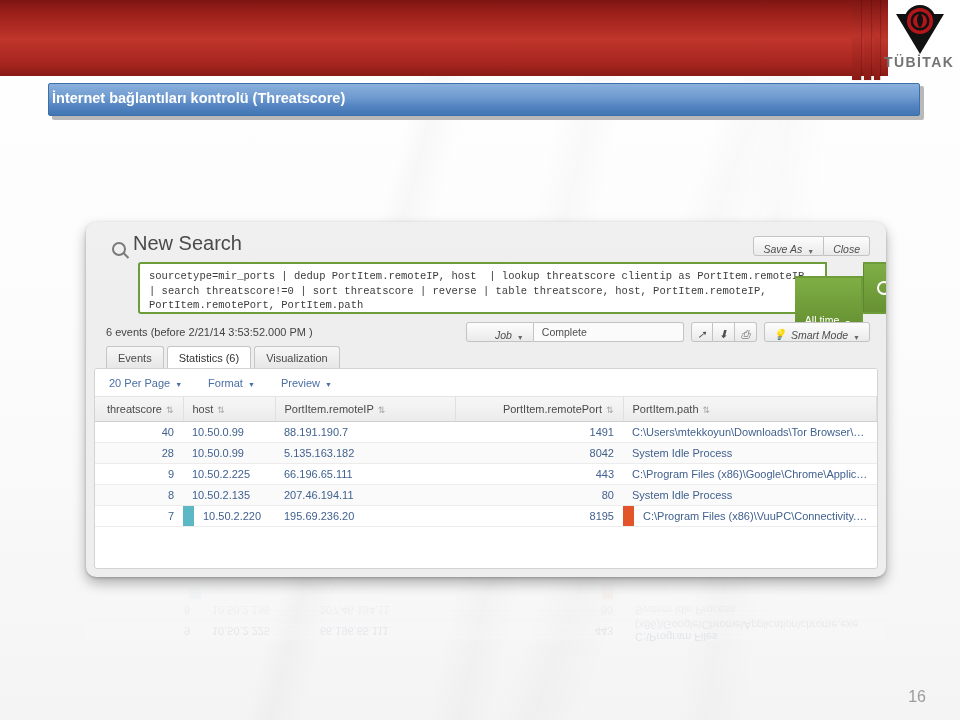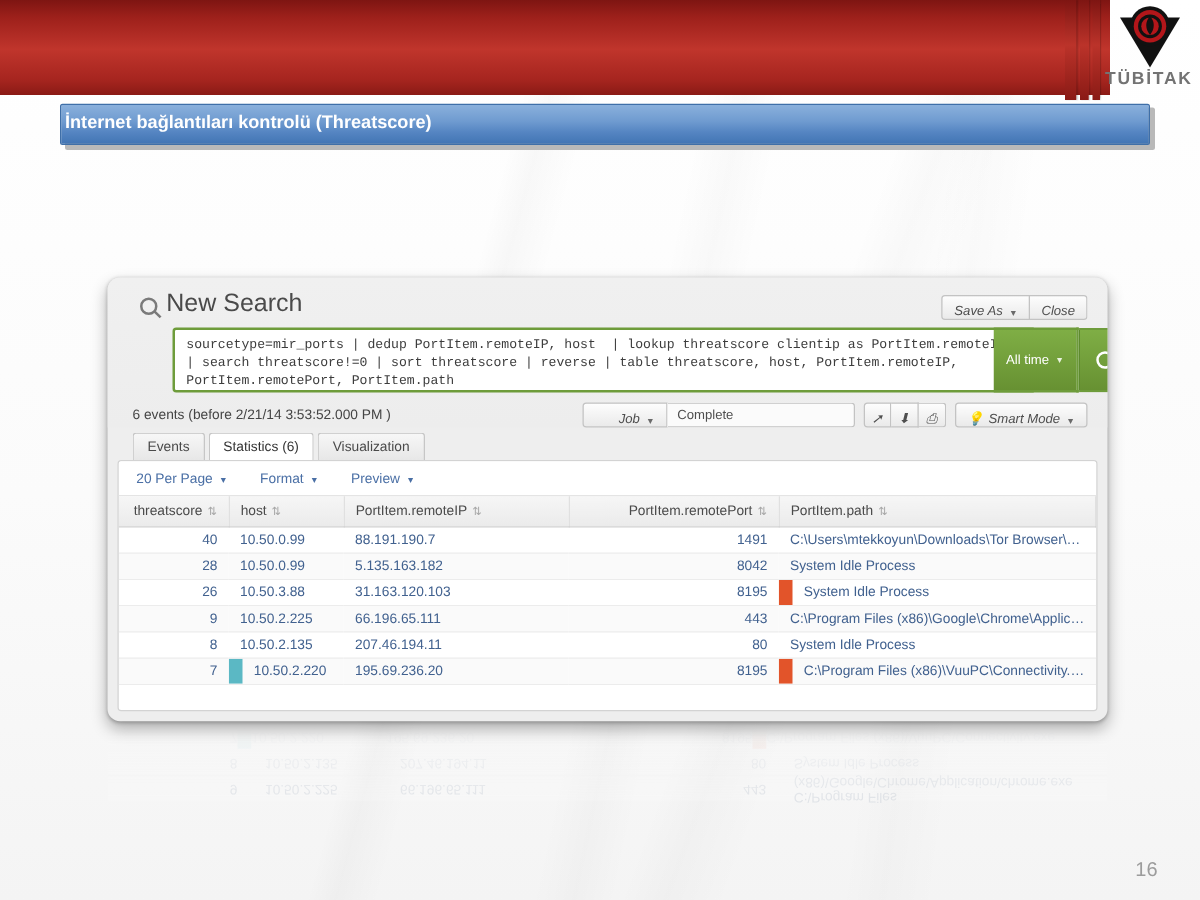--- a/index.html
+++ b/index.html
@@ -124,21 +124,21 @@
   }
 
   
   .sp-head {
     position: absolute; left: 0; top: 0; right: 0; height: 120px;
     background: linear-gradient(180deg, #f0f0f0 0%, #ededed 100%);
   }
   .sp-title {
     position: absolute; left: 26px; top: 10px;
     font-size: 20px; color: #4a4a4a; font-weight: normal;
-    display: flex; align-items: center; gap: 7px;
+    display: flex; align-items: flex-end; gap: 7px;
   }
   .mag {
     display: inline-block; width: 14px; height: 14px;
     border: 2px solid #7a7a7a; border-radius: 50%;
     position: relative; top: 1px;
   }
   .mag::after {
     content: ""; position: absolute;
     width: 2px; height: 7px; background: #7a7a7a;
     right: -3px; bottom: -5px; transform: rotate(-45deg);
@@ -169,24 +169,24 @@
     padding: 5px 9px;
     font-family: "Liberation Mono", monospace;
     font-size: 10.5px;
     line-height: 14.5px;
     color: #3c3c3c;
     white-space: pre-wrap;
     overflow: hidden;
     margin-left: 32px;
   }
   .search-timepick {
-    position: absolute; left: 689px; top: 0; width: 68px; height: 52px;
+    position: absolute; left: 689px; top: 14px; width: 68px; height: 52px;
     background: linear-gradient(180deg, #7fae45 0%, #679132 100%);
     border: 2px solid #6e9c3b; border-left: none;
-    display: flex; align-items: center; justify-content: center;
+    display: flex; align-items: flex-end; justify-content: center;
     font-size: 10.5px; color: #ffffff; cursor: pointer;
   }
   .search-timepick .caret { color: #eaf3df; }
   .search-go {
     position: absolute; left: 757px; top: 0; width: 42px; height: 52px;
     background: linear-gradient(180deg, #7fae45 0%, #679132 100%);
     border: 2px solid #6e9c3b; border-left: 1px solid #5d8a2e;
     border-radius: 0 3px 3px 0;
     display: flex; align-items: center; justify-content: center;
     cursor: pointer;
@@ -452,27 +452,20 @@
               <td><span>C:\Users\mtekkoyun\Downloads\Tor Browser\App\tor.exe</span></td>
             </tr>
             <tr>
               <td class="num"><span>28</span></td>
               <td><span>10.50.0.99</span></td>
               <td><span>5.135.163.182</span></td>
               <td class="num"><span>8042</span></td>
               <td><span>System Idle Process</span></td>
             </tr>
             <tr>
-              <td class="num"><span>26</span></td>
-              <td><span>10.50.3.88</span></td>
-              <td><span>31.163.120.103</span></td>
-              <td class="num"><span>8195</span></td>
-              <td style="padding-left: 20px;"><span class="hl hl-left" style="background: rgb(226, 84, 42);"></span><span>System Idle Process</span></td>
-            </tr>
-            <tr>
               <td class="num"><span>9</span></td>
               <td><span>10.50.2.225</span></td>
               <td><span>66.196.65.111</span></td>
               <td class="num"><span>443</span></td>
               <td><span>C:\Program Files (x86)\Google\Chrome\Application\chrome.exe</span></td>
             </tr>
             <tr>
               <td class="num"><span>8</span></td>
               <td><span>10.50.2.135</span></td>
               <td><span>207.46.194.11</span></td>

